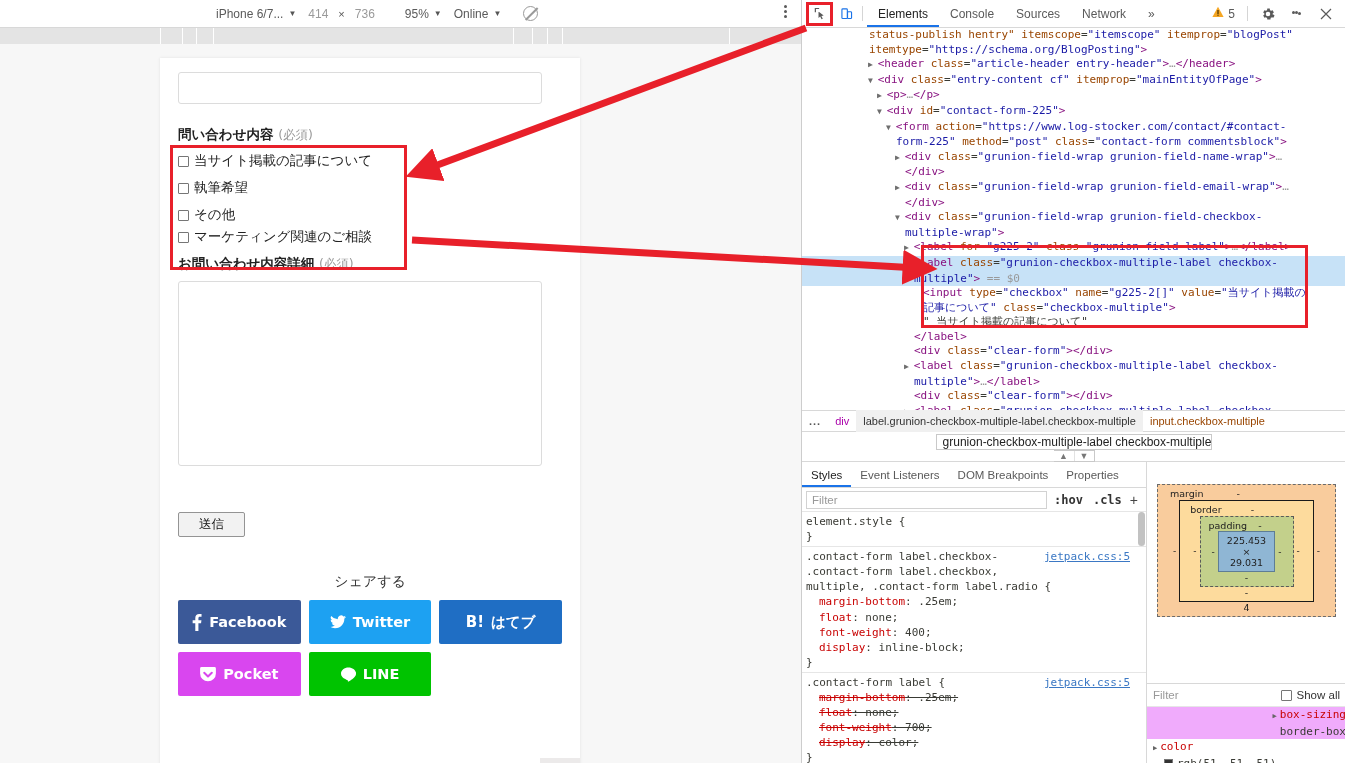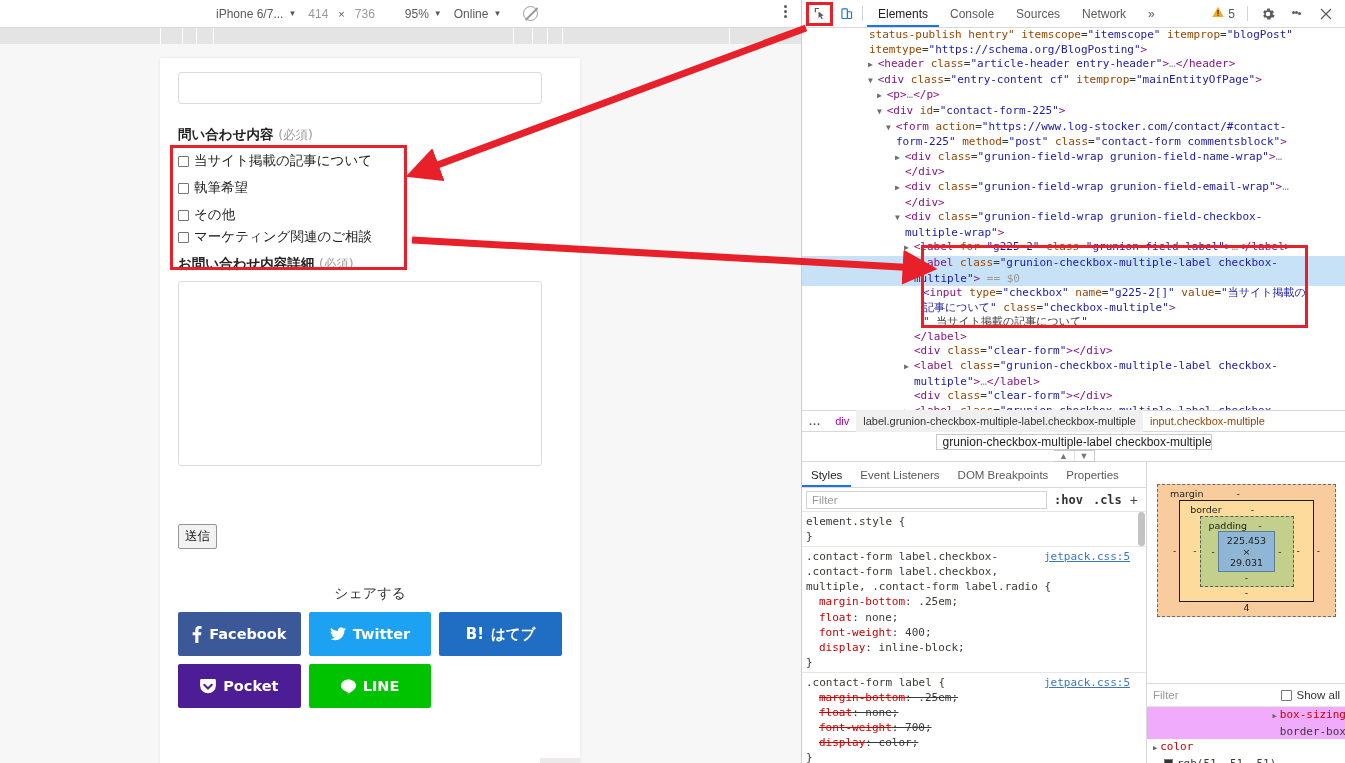--- a/index.html
+++ b/index.html
@@ -62,21 +62,21 @@
   .cb-box {
     width: 11px; height: 11px; border: 1px solid #767676; background: #fff;
     margin-right: 5px; flex: none; border-radius: 1px;
   }
   .cb-text { font-size: 13.5px; color: #222;
     font-family: "DejaVu Sans", "Liberation Sans", sans-serif; }
   .textarea-box {
     width: 364px; height: 185px; border: 1px solid #dcdcdc; border-radius: 3px; background: #fff;
   }
   .submit-btn {
-    margin-top: 58px; display: inline-block; padding: 3px 6px;
+    margin-top: 46px; display: inline-block; padding: 3px 20px;
     border: 1px solid #949494; background: #f2f2f2; border-radius: 2px;
     font-size: 12.5px; color: #111; font-family: Liberation Mono, monospace;
   }
   .share-title { text-align: center; font-size: 14px; color: #333; margin-top: 36px; margin-bottom: 9px;
     font-family: "DejaVu Sans","Liberation Sans", sans-serif; }
   .share-grid { display: grid; grid-template-columns: repeat(3, 1fr); gap: 8px; padding: 0 18px 14px 18px; }
   .share-btn {
     height: 44px; border-radius: 2px; color: #fff; display: flex; align-items: center;
     justify-content: center; font-size: 14.5px; font-weight: 700; gap: 7px;
     font-family: "DejaVu Sans","Liberation Sans", sans-serif;
@@ -335,21 +335,21 @@
               </svg>
           </span>
           <span>Twitter</span>
         </div>
 
         <div class="share-btn" style="background:#1f6ec4">
           <span style="font-weight:700;font-size:15px;">B!</span>
           <span>はてブ</span>
         </div>
 
-        <div class="share-btn" style="background:#4c1d95">
+        <div class="share-btn" style="background:#d946ef">
           <span>
             <svg width="16" height="15" viewBox="0 0 20 19">
                 <path fill="#fff" d="M1.8 0h16.4A1.8 1.8 0 0 1 20 1.8v6.4a10 10 0 0 1-20 0V1.8A1.8 1.8 0 0 1 1.8 0zm3.4 6.1a1.3 1.3 0 0 0-.9 2.2l4.8 4.6a1.3 1.3 0 0 0 1.8 0l4.8-4.6a1.3 1.3 0 1 0-1.8-1.9L10 10.2 6.1 6.4a1.3 1.3 0 0 0-.9-.3z"></path>
               </svg>
           </span>
           <span>Pocket</span>
         </div>
 
         <div class="share-btn" style="background:#00c300">
           <span>

